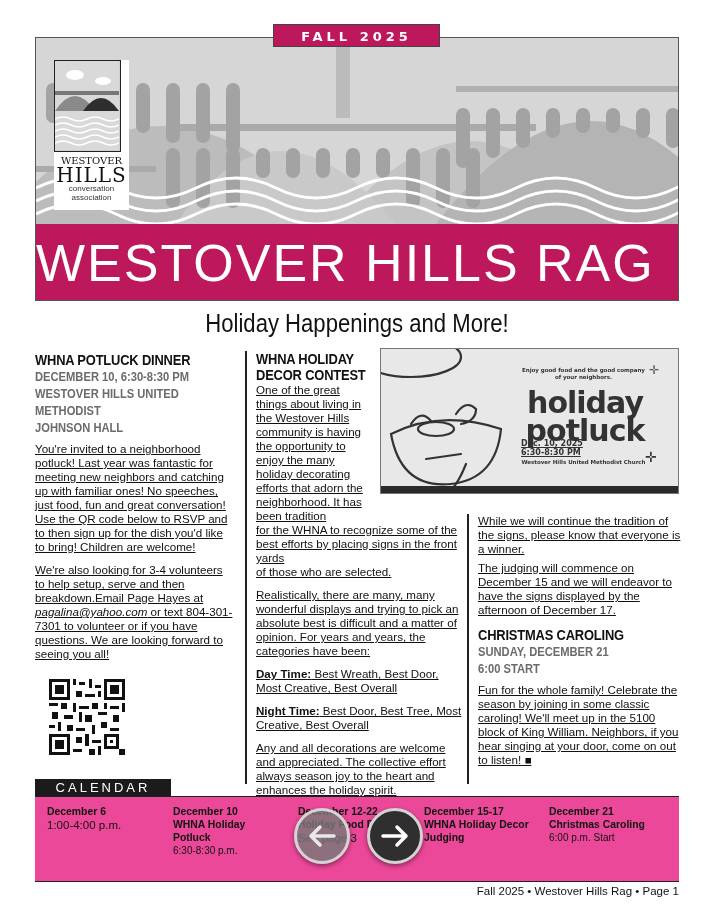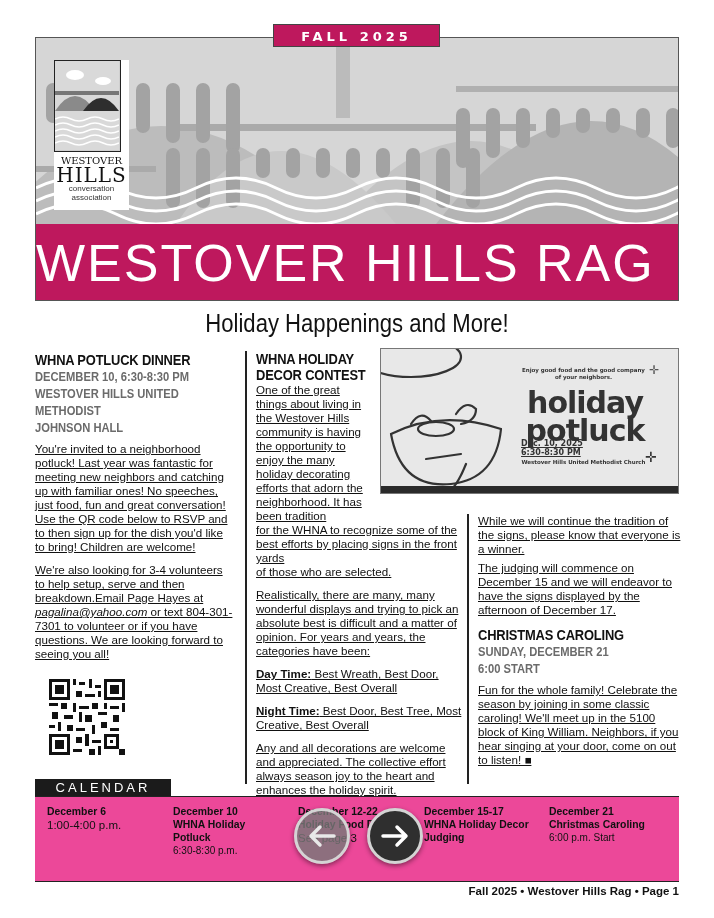--- a/index.html
+++ b/index.html
@@ -47,21 +47,21 @@
   .cal { position: absolute; left: 35px; top: 797px; width: 644px; height: 85px; background: #ec4899; border-bottom: 1.5px solid #222; }
   .cal-item { position: absolute; top: 8px; width: 122px; font-size: 10.4px; line-height: 13px; }
   .cal-item .d, .cal-item .t { font-weight: bold; }
   .cal-item .tm { font-size: 10px; }
   .cal-item .tm.lg { font-size: 11.5px; line-height: 15px; }
 
   .navbtn { position: absolute; width: 56px; height: 56px; border-radius: 50%; border: 3px solid #d4d4d4; box-shadow: 0 2px 5px rgba(0,0,0,0.45); display: flex; align-items: center; justify-content: center; cursor: pointer; }
   .nav-prev { left: 294px; top: 808px; background: rgba(120,120,120,0.82); }
   .nav-next { left: 367px; top: 808px; background: #2f2f2f; }
 
-  .footer { position: absolute; right: 35px; top: 885px; font-size: 11.5px; color: #111; font-weight: bold; }
+  .footer { position: absolute; right: 35px; top: 885px; font-size: 11.5px; color: #111; }
 </style>
 </head>
 <body>
 
 <div class="season-tab">FALL 2025</div>
 
 <div class="masthead">
   <svg class="art" viewBox="0 0 644 186" preserveAspectRatio="none">
     <rect x="0" y="0" width="644" height="186" fill="#d6d6d6"></rect>
 

